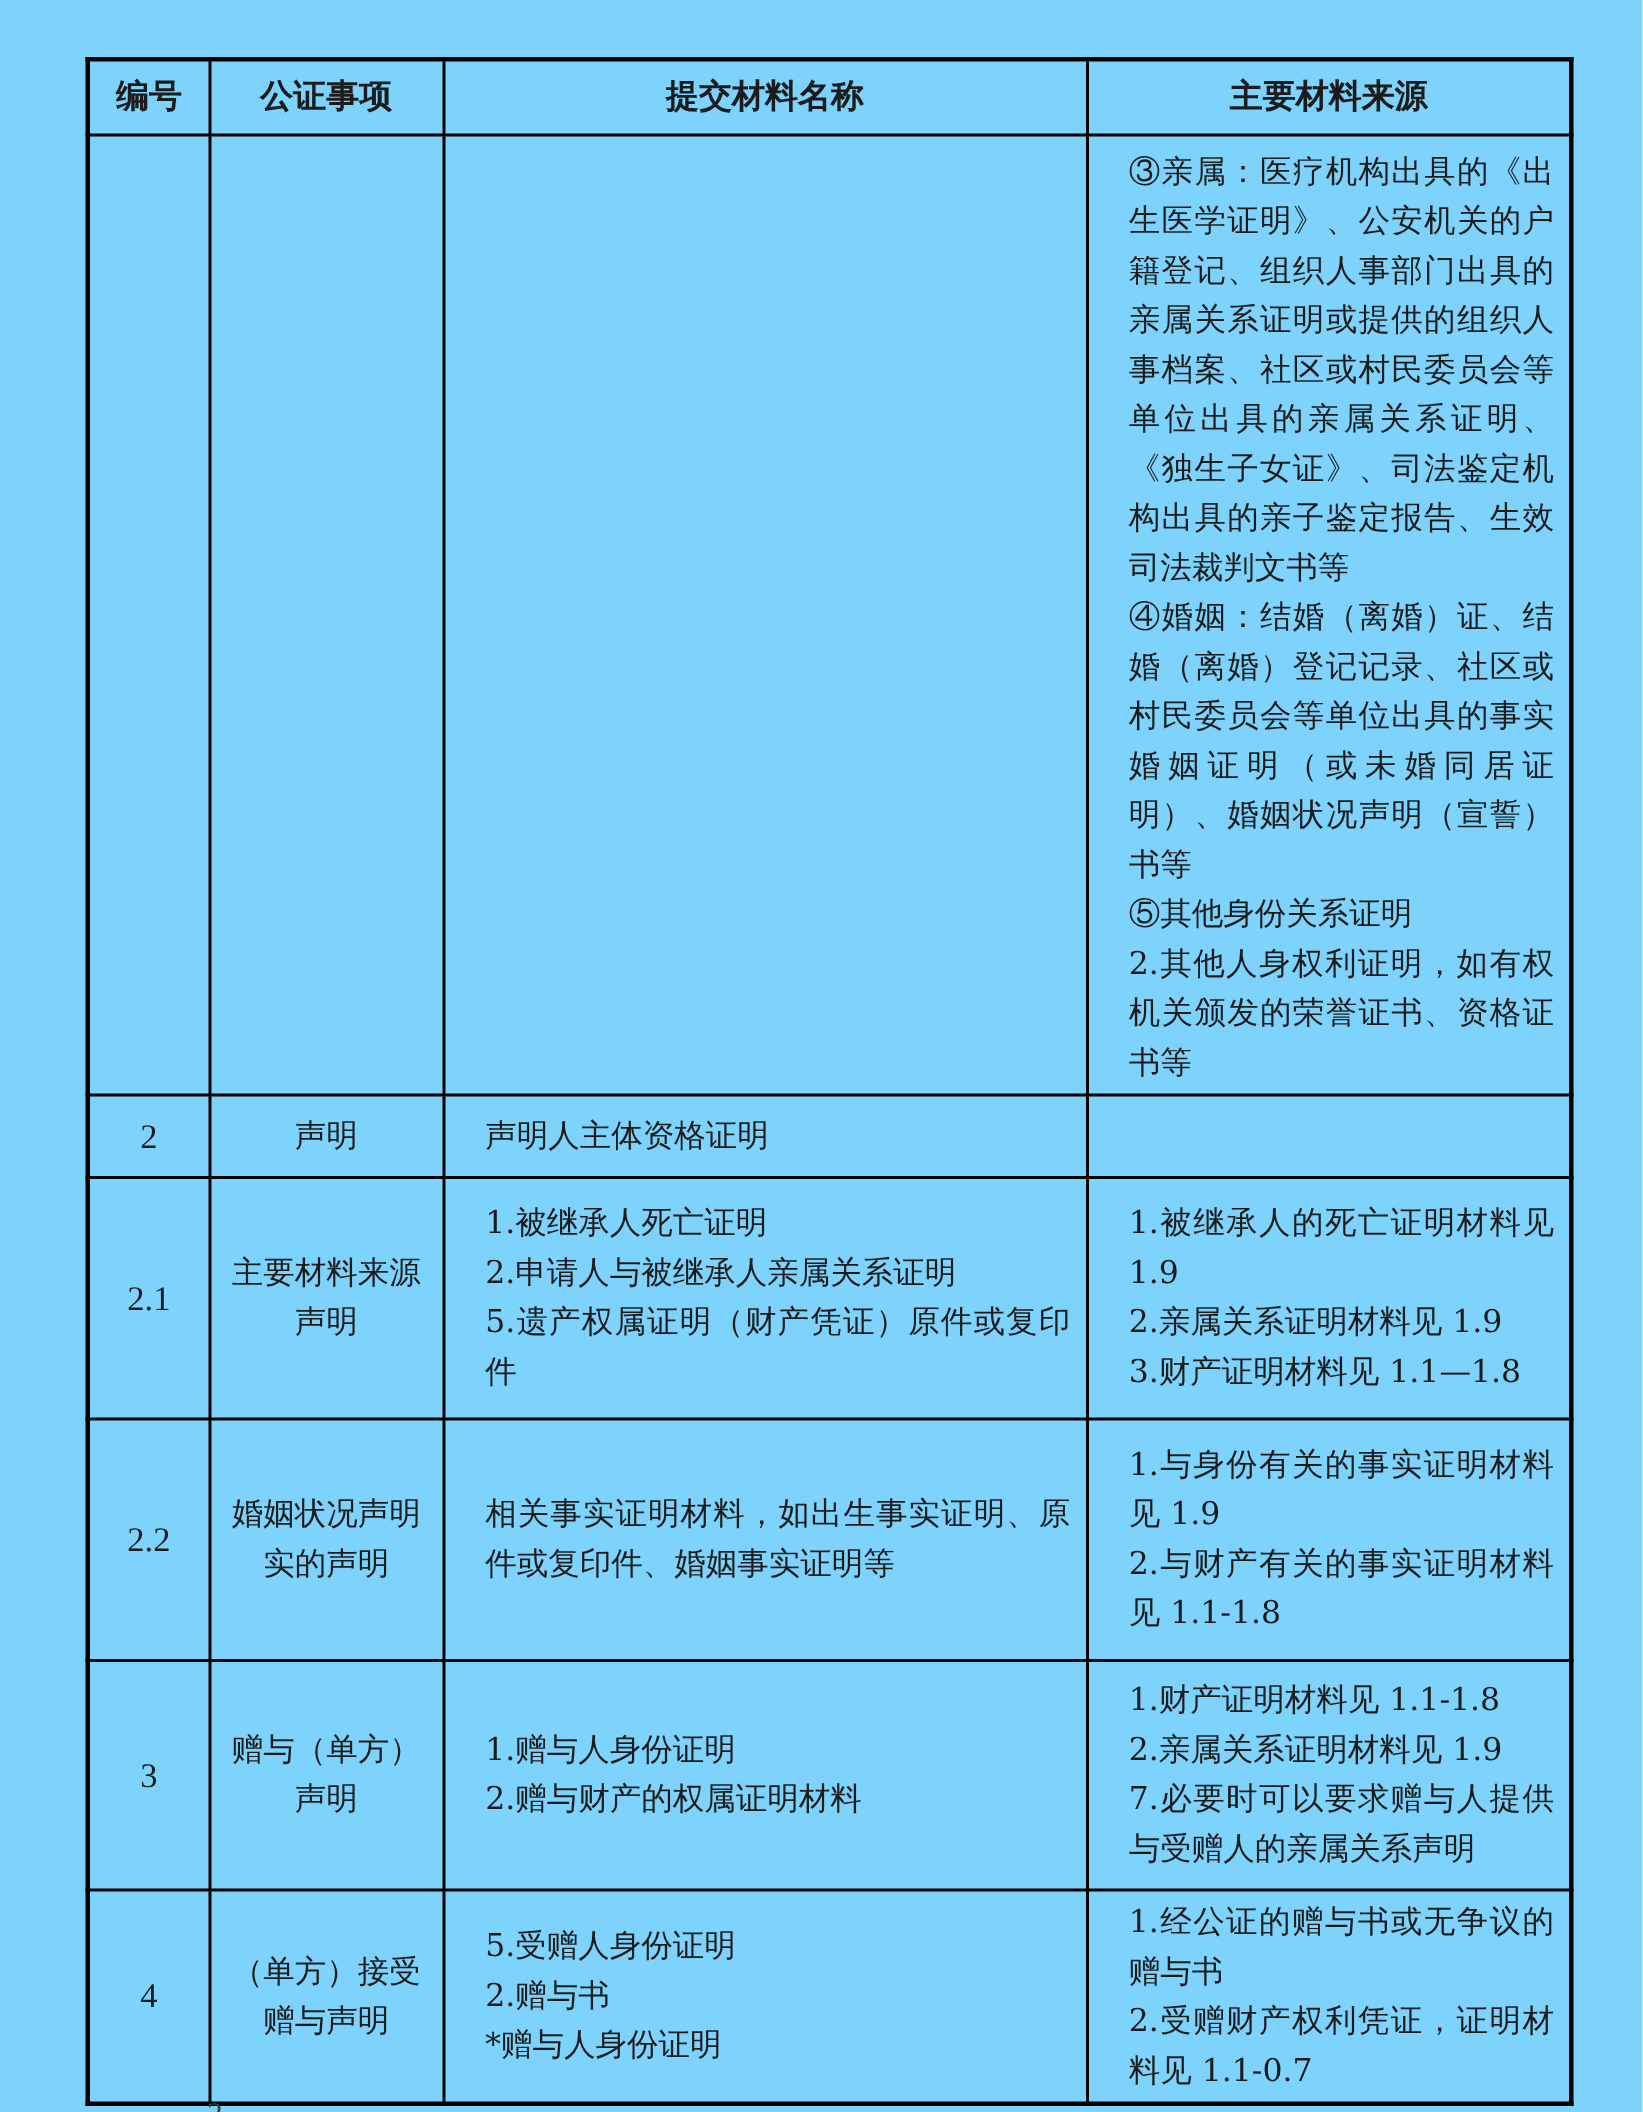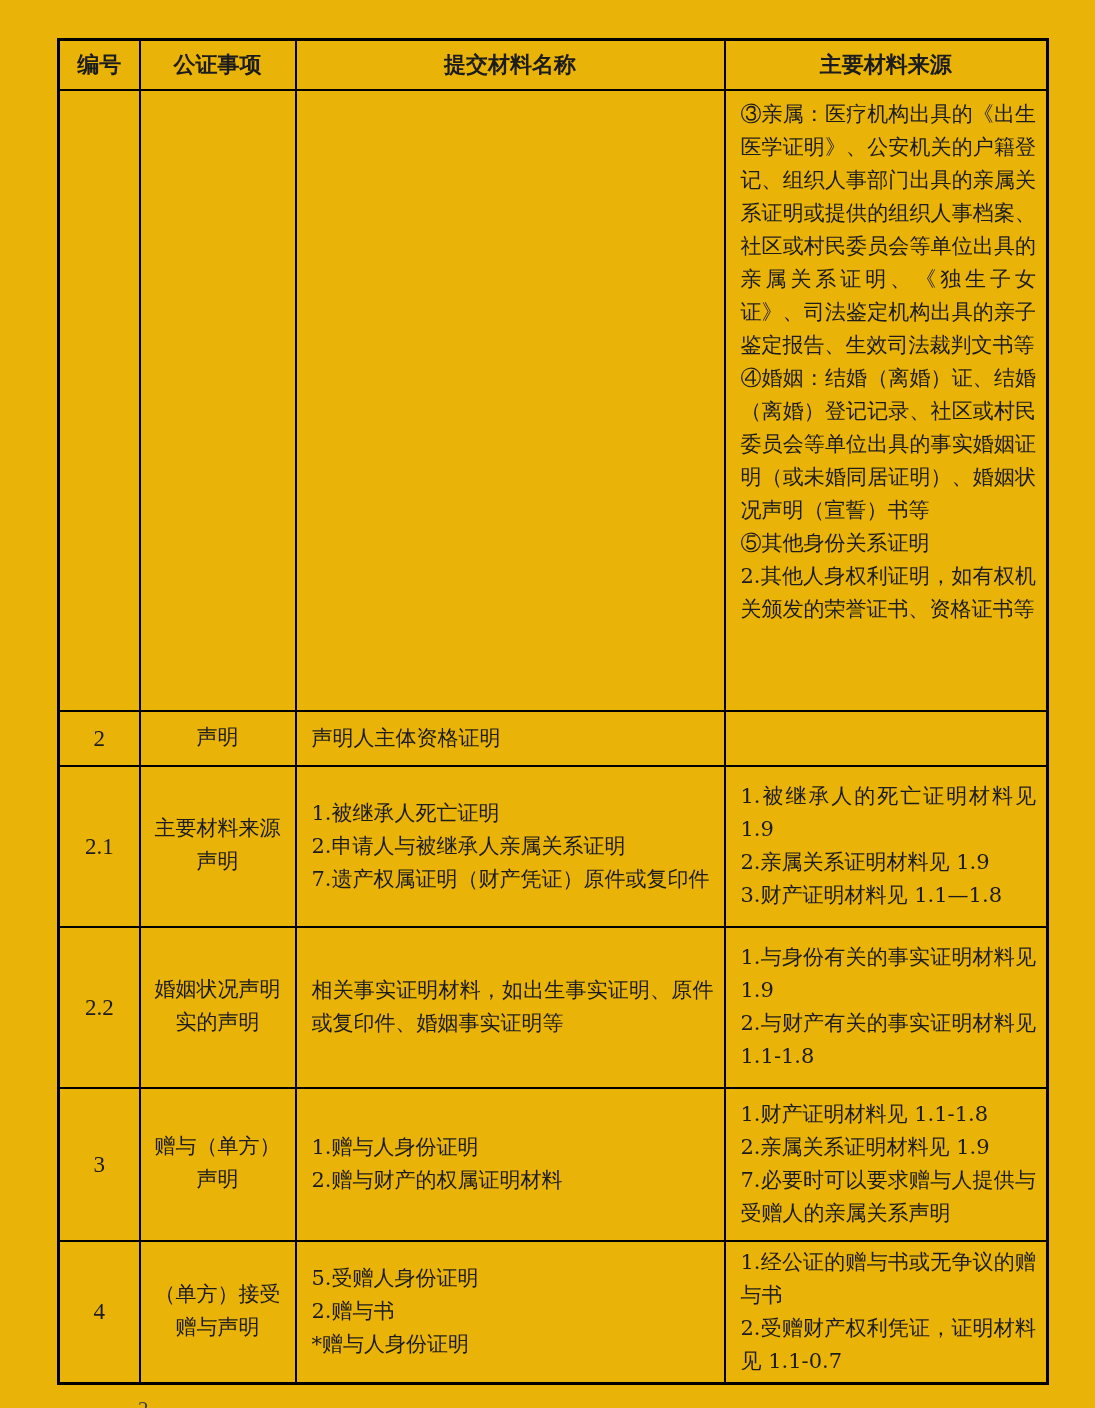--- a/index.html
+++ b/index.html
@@ -1,21 +1,21 @@
 <!DOCTYPE html>
 <html><head>
 <meta charset="utf-8">
 <style>
   * { margin: 0; padding: 0; box-sizing: border-box; }
   html, body { background: #ffffff; }
   .page {
     position: relative;
     width: 1095px;
     height: 1408px;
-    background: #eab308;
+    background: #7dd3fc;
     font-family: "DejaVu Serif", "Liberation Serif", serif;
     color: #1c1c1c;
     overflow: hidden;
   }
   table.doc-table {
     position: absolute;
     left: 57px;
     top: 38px;
     width: 989px;
     border-collapse: collapse;
@@ -42,24 +42,24 @@
   tbody tr:nth-child(2) { height: 55px; }
   tbody tr:nth-child(3) { height: 161px; }
   tbody tr:nth-child(4) { height: 161px; }
   tbody tr:nth-child(5) { height: 153px; }
   tbody tr:nth-child(6) { height: 136px; }
   td.cell-id {
     text-align: center;
     font-size: 23px;
     font-family: "Liberation Serif", "DejaVu Serif", serif;
   }
-  td.cell-matter { text-align: center; padding: 2px 6px; font-family: Liberation Mono, monospace; }
+  td.cell-matter { text-align: center; padding: 2px 6px; }
   td.cell-materials, td.cell-sources {
     text-align: left;
-    padding: 4px 10px 4px 15px;
+    padding: 4px 10px 4px 27px;
   }
   td.cell-sources.flow-top { vertical-align: top; padding-top: 7px; }
   .jline { text-align: justify; }
   .cline { text-align: center; }
   .footer-partial {
     position: absolute;
     left: 138px;
     top: 1399px;
     height: 9px;
     overflow: hidden;
@@ -113,21 +113,21 @@
       </tr>
       <tr>
         <td class="cell-id">2.1</td>
         <td class="cell-matter">
             <div class="cline">主要材料来源</div>
             <div class="cline">声明</div>
           </td>
         <td class="cell-materials">
             <div class="jline">1.被继承人死亡证明</div>
             <div class="jline">2.申请人与被继承人亲属关系证明</div>
-            <div class="jline">7.遗产权属证明（财产凭证）原件或复印件</div>
+            <div class="jline">5.遗产权属证明（财产凭证）原件或复印件</div>
           </td>
         <td class="cell-sources">
             <div class="jline">1.被继承人的死亡证明材料见 1.9</div>
             <div class="jline">2.亲属关系证明材料见 1.9</div>
             <div class="jline">3.财产证明材料见 1.1—1.8</div>
           </td>
       </tr>
       <tr>
         <td class="cell-id">2.2</td>
         <td class="cell-matter">

